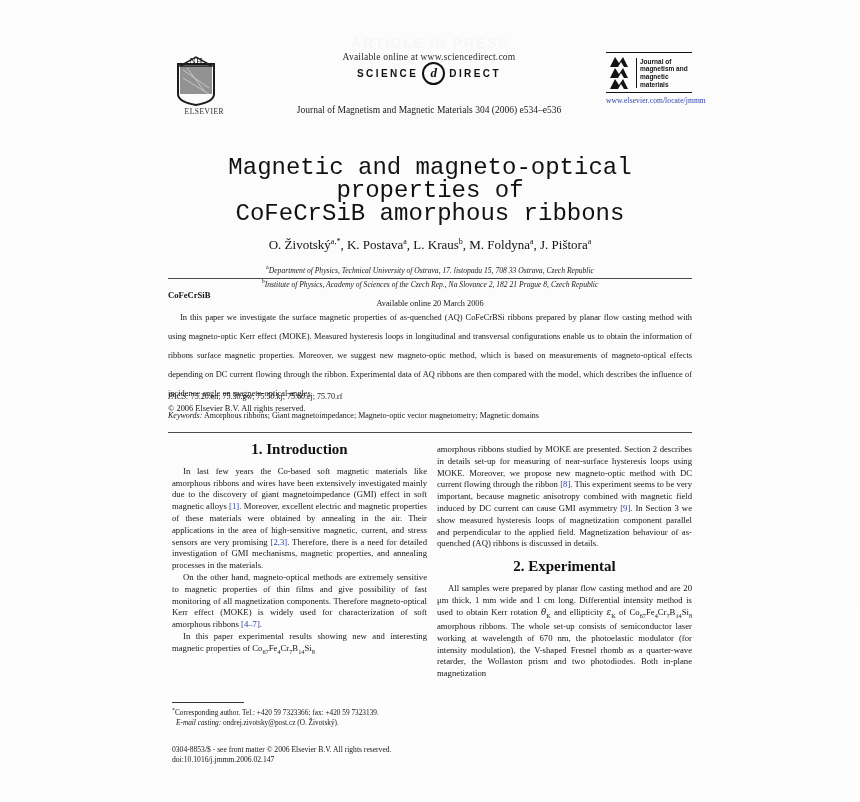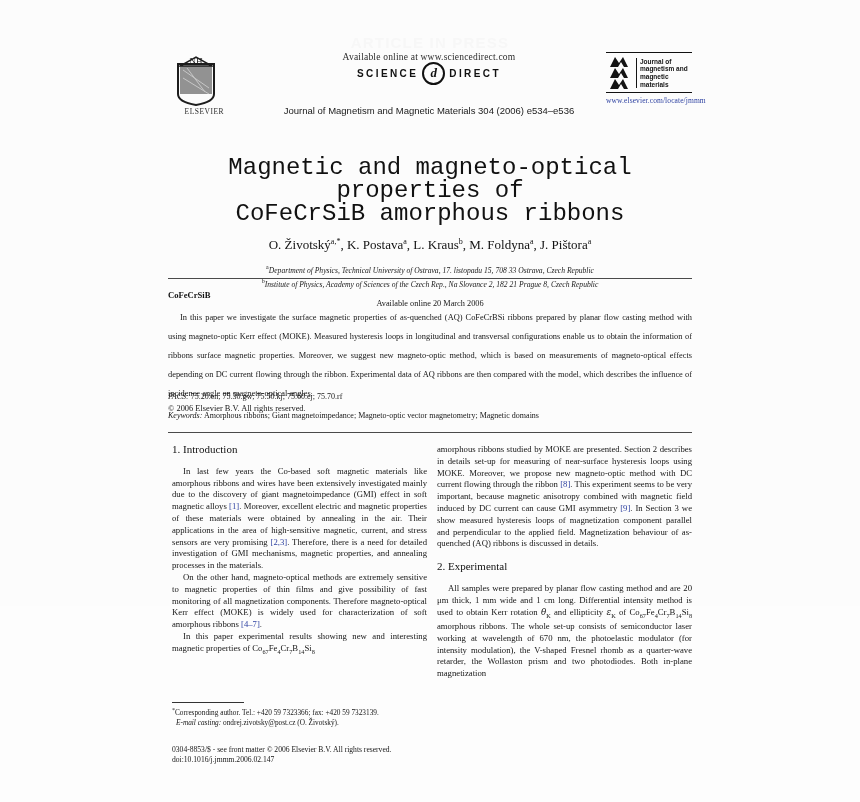--- a/index.html
+++ b/index.html
@@ -109,21 +109,21 @@
     line-height: 17px;
     color: #111;
     margin: 0 2px;
   }
   .journal-cite {
     position: absolute;
     left: 96px;
     top: 73px;
     width: 330px;
     text-align: center;
-    font-family: Liberation Sans, sans-serif;
+    font-family: Liberation Serif, serif;
     font-size: 9.5px;
     color: #1a1a1a;
   }
 
   
   .jmmm-logo {
     position: absolute;
     left: 438px;
     top: 20px;
     width: 86px;
@@ -252,25 +252,25 @@
     font-size: 8.7px;
     line-height: 11.8px;
     color: #161616;
     text-align: justify;
   }
   .col-left { left: 172px; top: 444px; }
   .col-right { left: 437px; top: 444px; }
 
   .sec-head {
     font-family: "Liberation Serif", serif;
-    font-weight: normal;
-    font-size: 11px;
+    font-weight: bold;
+    font-size: 15px;
     color: #111;
     margin: 0 0 10px 0;
-    text-align: left;
+    text-align: center;
   }
   .para { margin: 0; text-indent: 11px; }
   .ref { color: #2b3fa0; }
   sub { font-size: 0.72em; }
   .greek { font-style: italic; font-family: "DejaVu Serif", serif; }
 
   
   .footnote {
     position: absolute;
     left: 172px;

